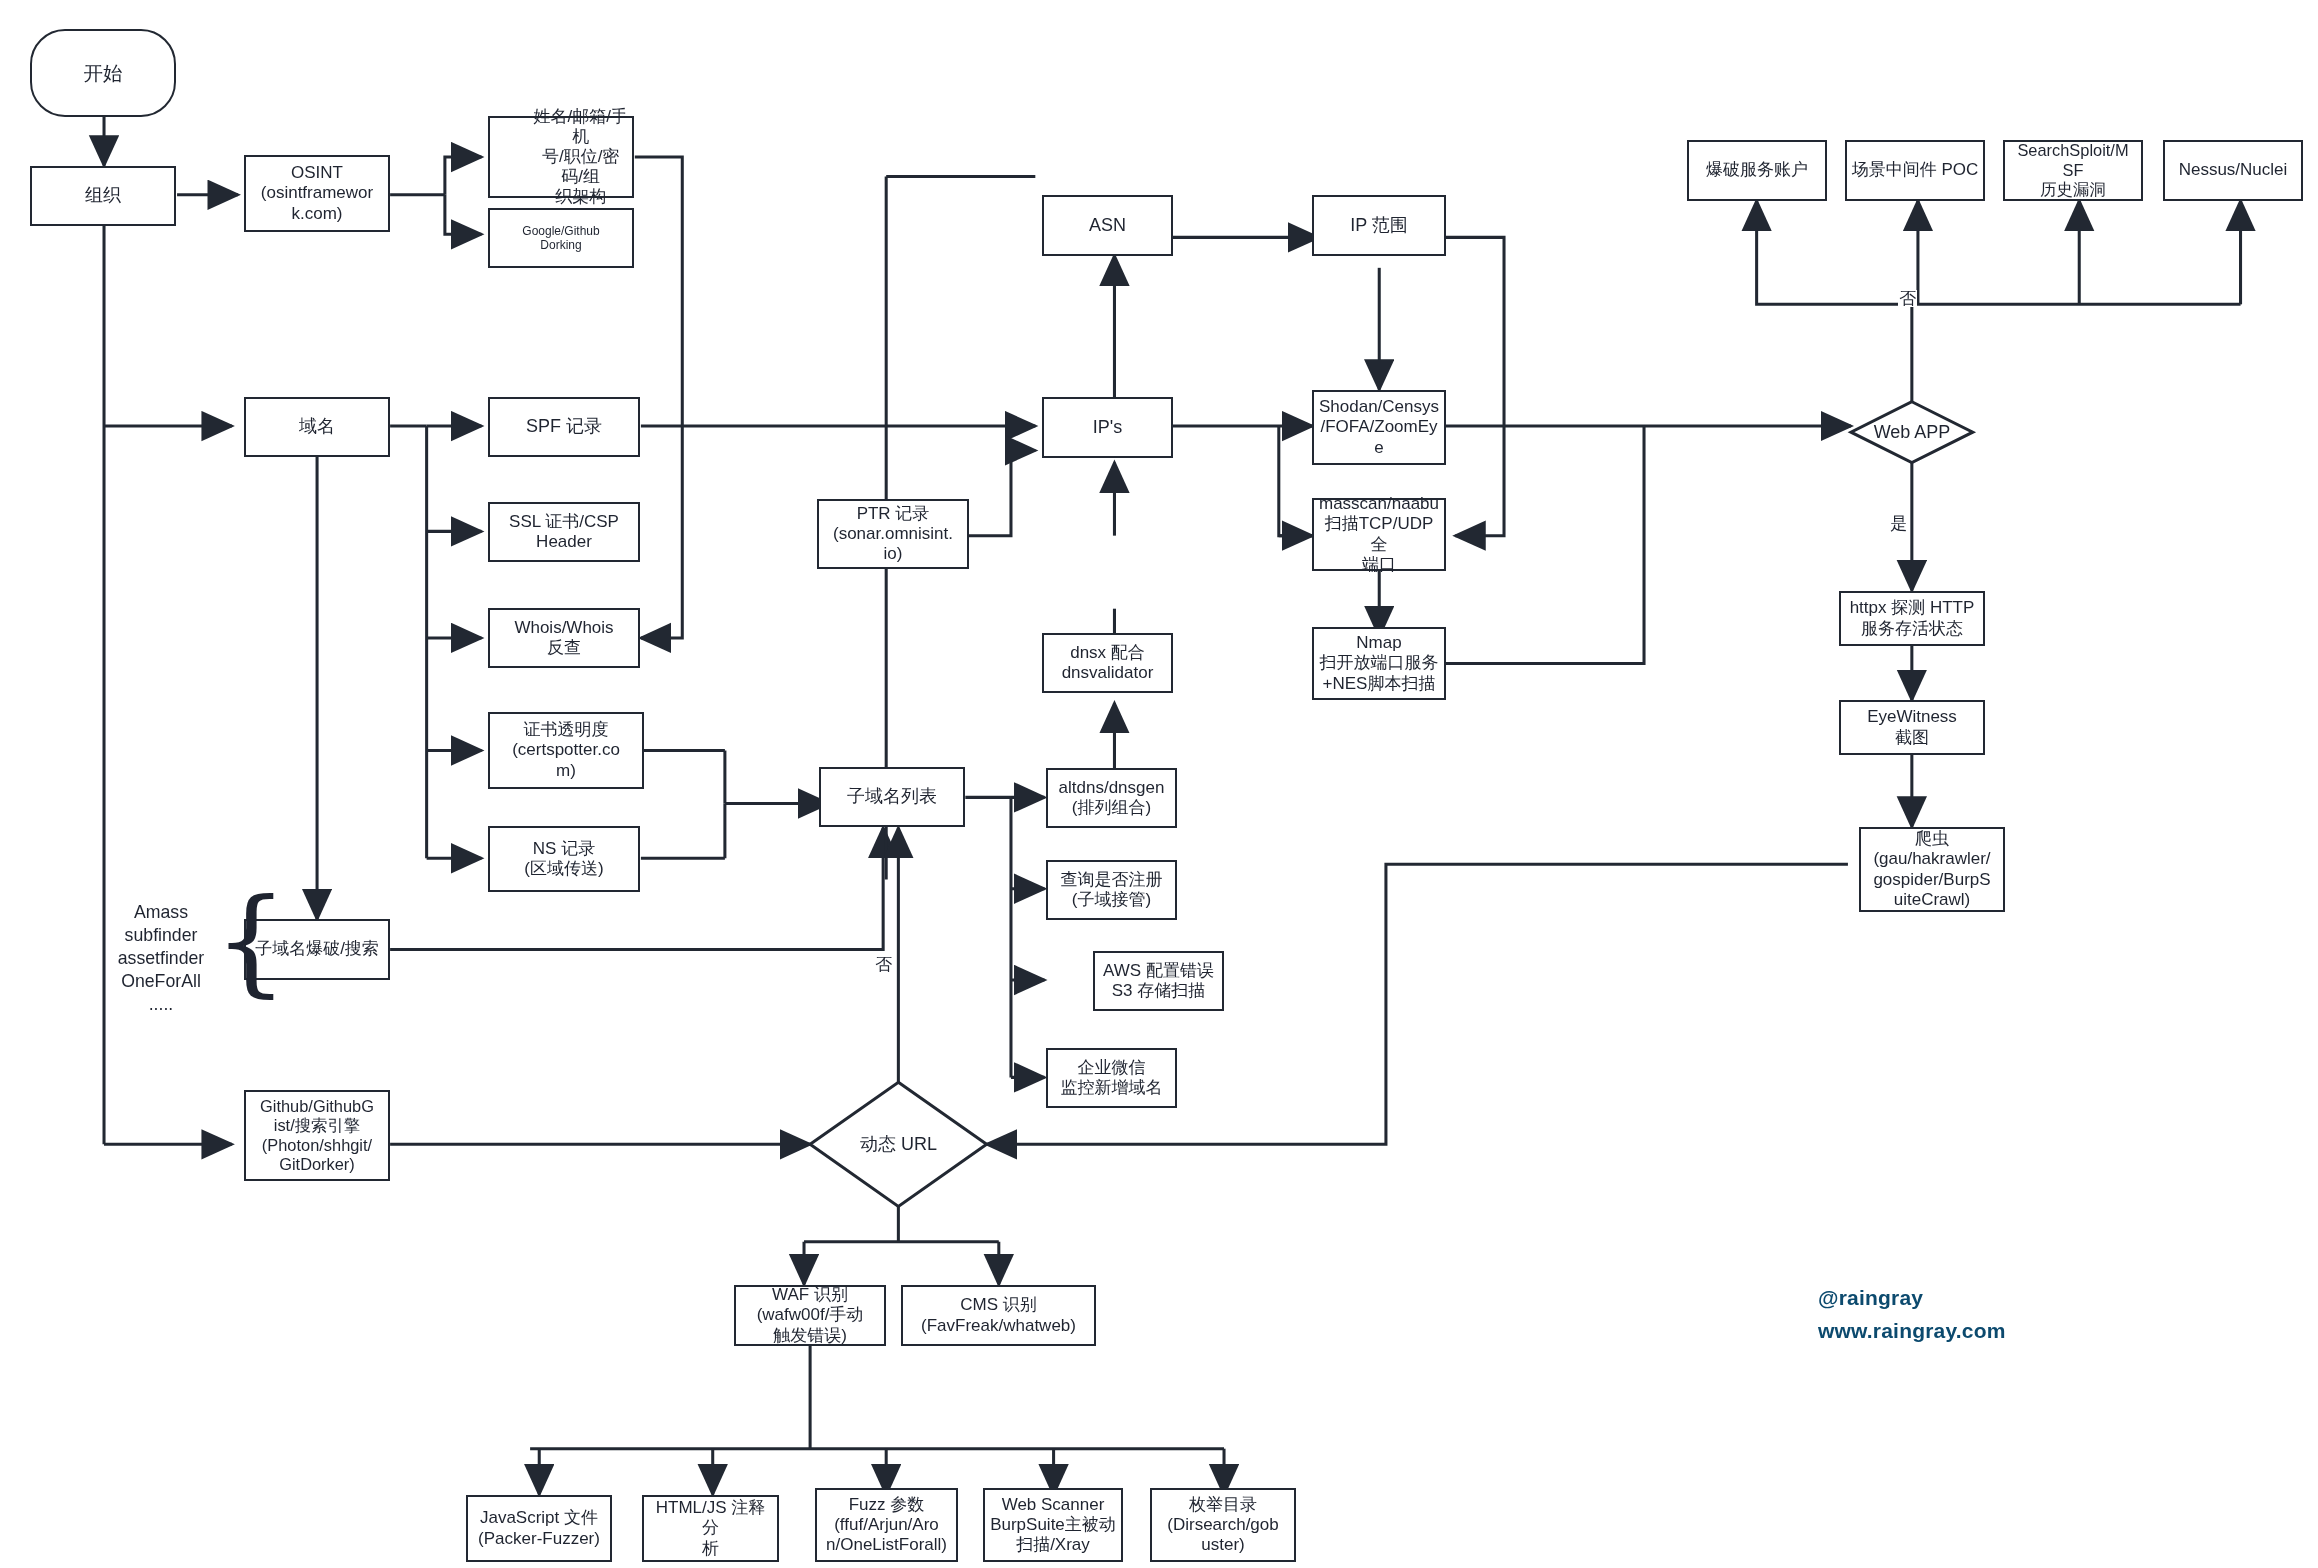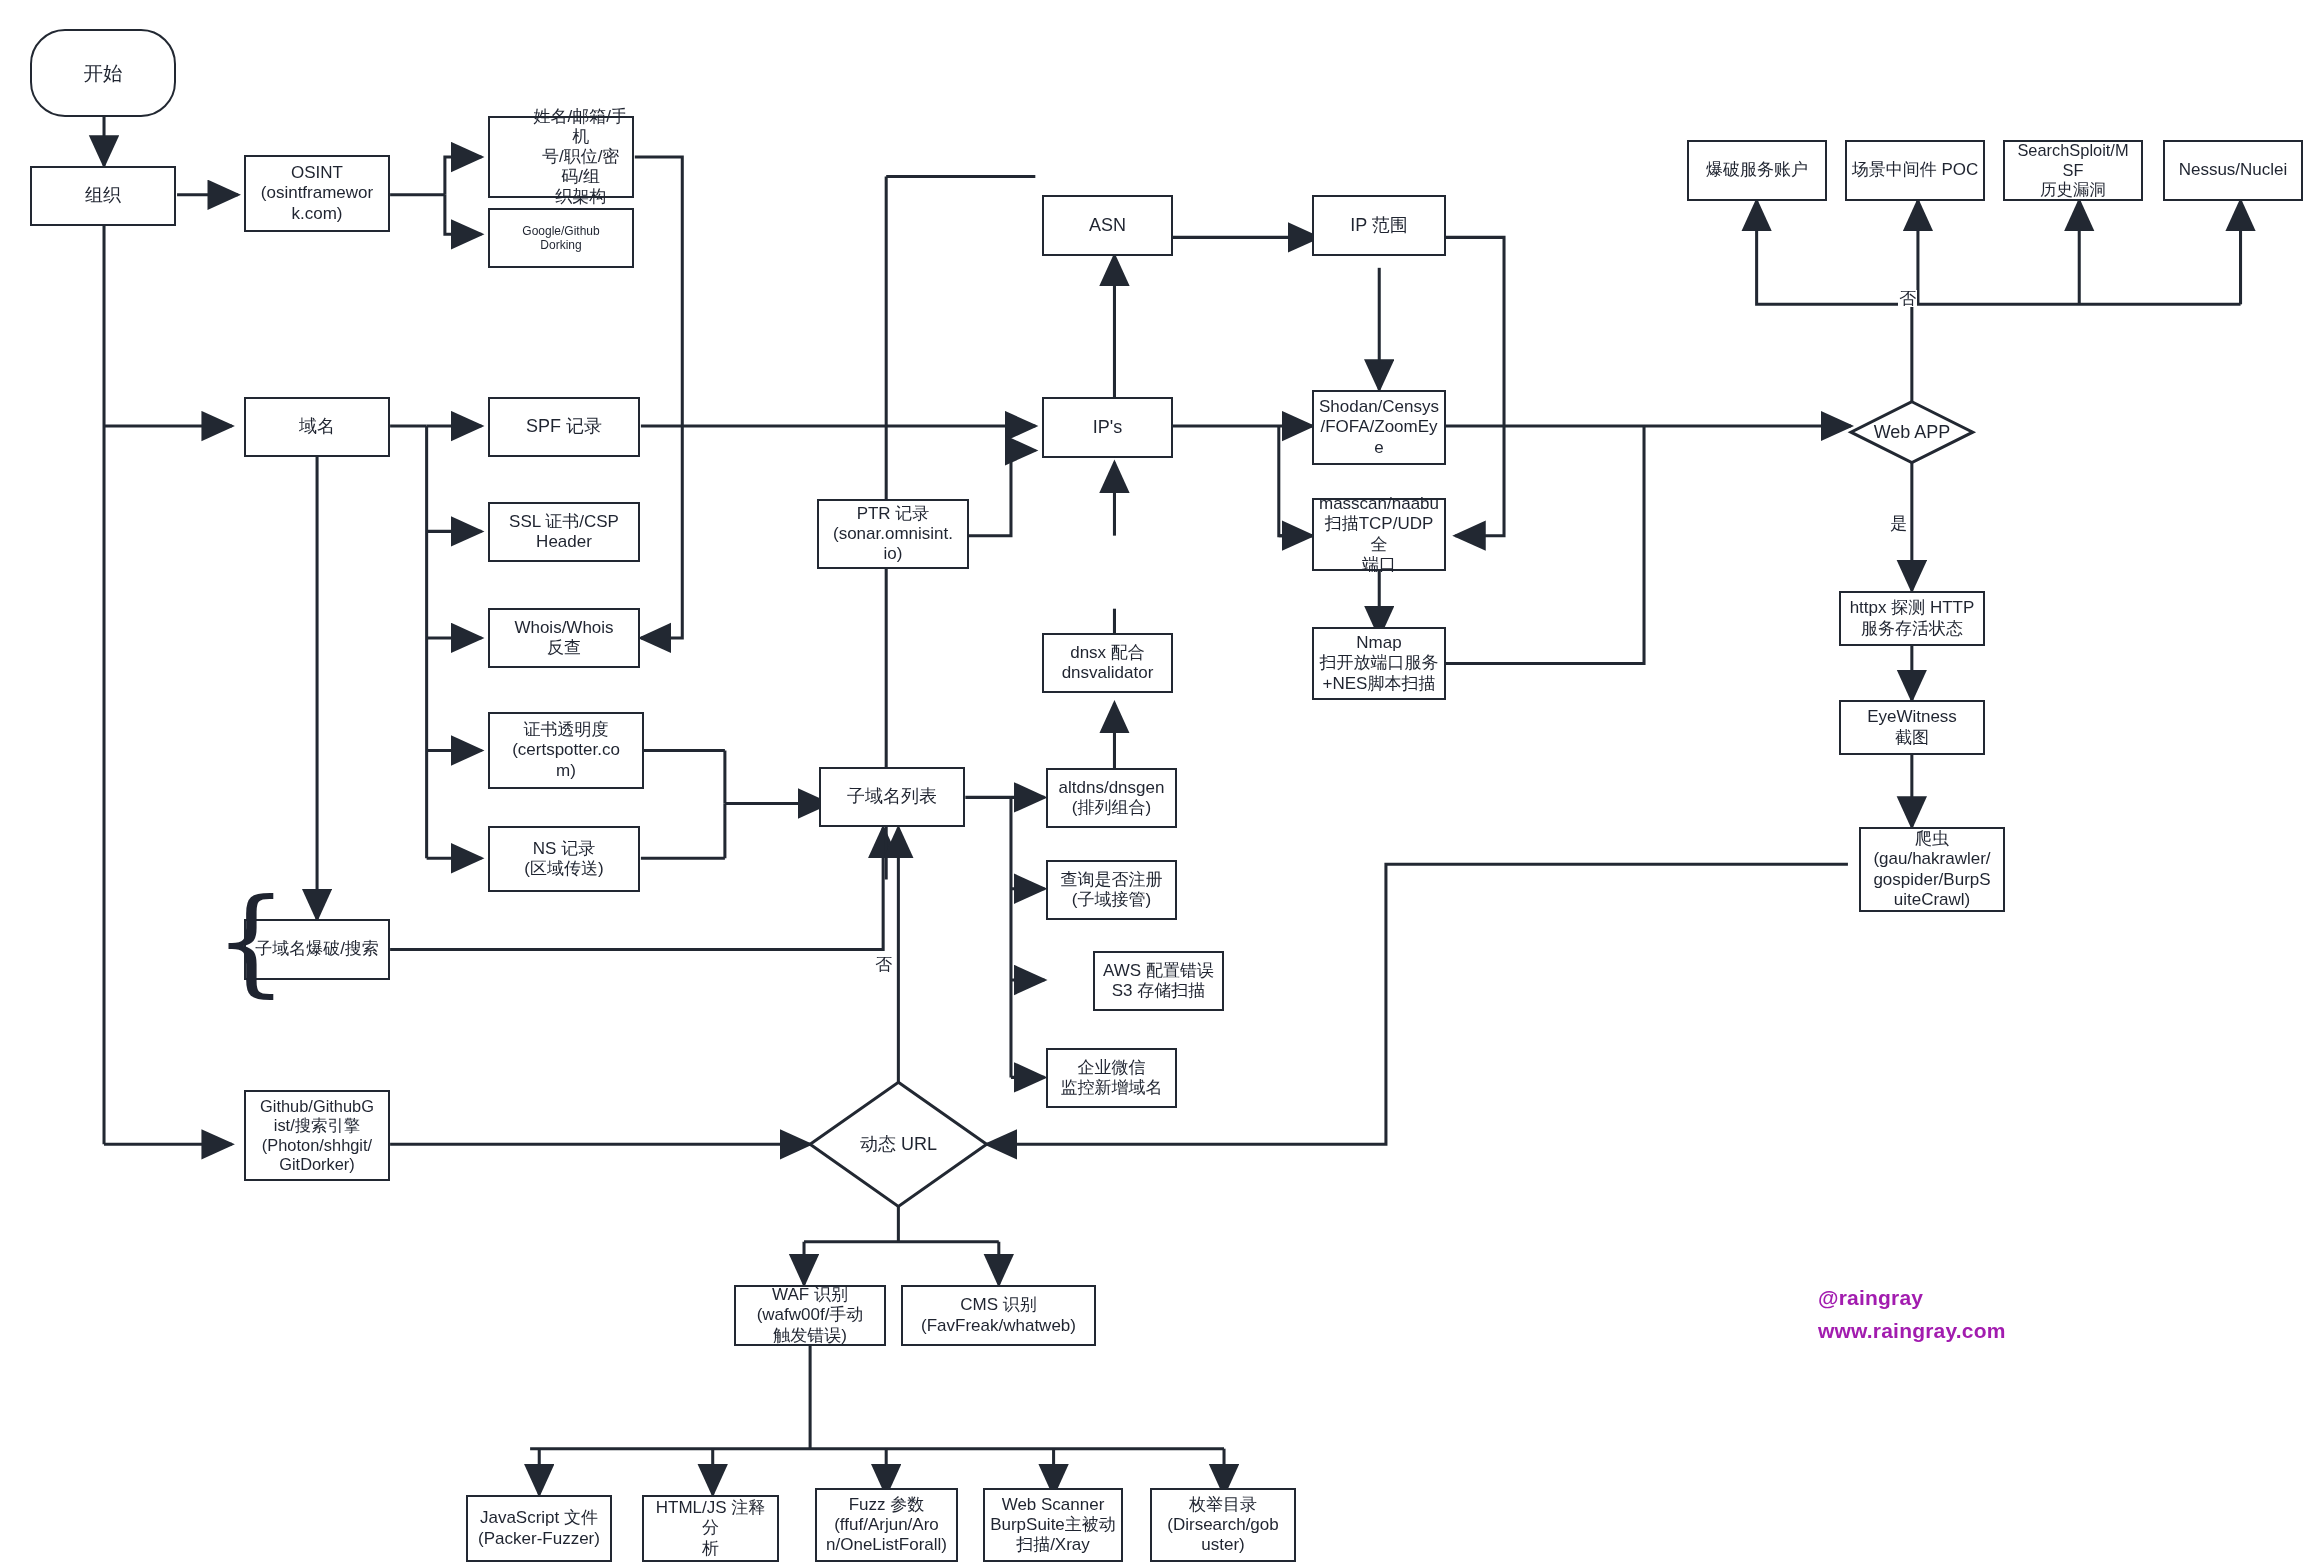--- a/index.html
+++ b/index.html
@@ -43,21 +43,21 @@
   .edgelabel{
     position:absolute;
     color:#1f2430;
     font-size:17px;
     background:#ffffff;
     padding:0 1.2px;
     line-height:1;
   }
   .watermark{
     position:absolute;
-    color:#a21caf;
+    color:#0c4a6e;
     font-weight:bold;
     font-size:21px;
     line-height:1.55;
     white-space:pre-line;
     letter-spacing:0.2px;
   }
   .brace{
     position:absolute;
     font-size:116px;
     color:#1f2430;
@@ -316,20 +316,25 @@
 n/OneListForall)</div>
 
   <div class="node" style="left:983px;top:1488px;width:140px;height:74px;font-size:17px;">Web Scanner
 BurpSuite主被动
 扫描/Xray</div>
 
   <div class="node" style="left:1150px;top:1488px;width:146px;height:74px;font-size:17px;">枚举目录
 (Dirsearch/gob
 uster)</div>
 
+  <div class="freelabel" style="left:91px;top:901px;width:140px;font-size:17.7px;">Amass
+subfinder
+assetfinder
+OneForAll
+.....</div>
   <div class="brace" style="left:214px;top:883px;">{</div>
 
   <div class="edgelabel" style="left:1898px;top:290px;">否</div>
   <div class="edgelabel" style="left:1889px;top:515px;">是</div>
   <div class="edgelabel" style="left:874px;top:956px;">否</div>
 
   <div class="watermark" style="left:1818px;top:1282px;">@raingray
 www.raingray.com</div>
 
 </div>

